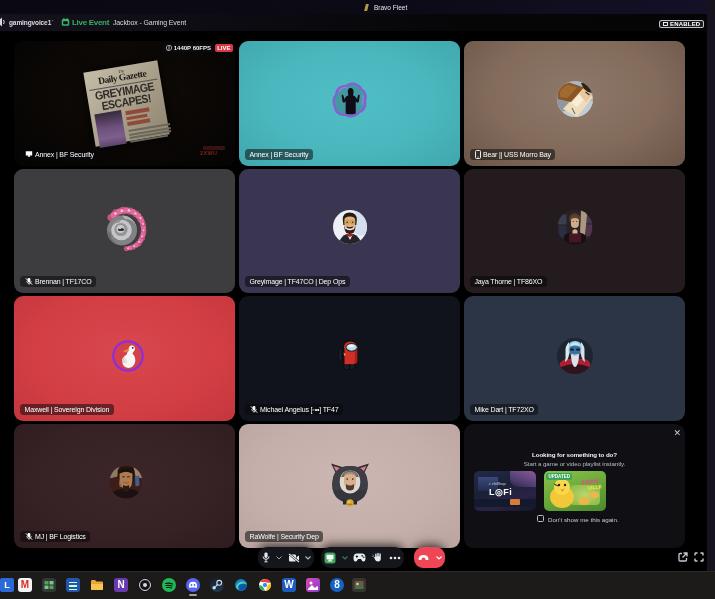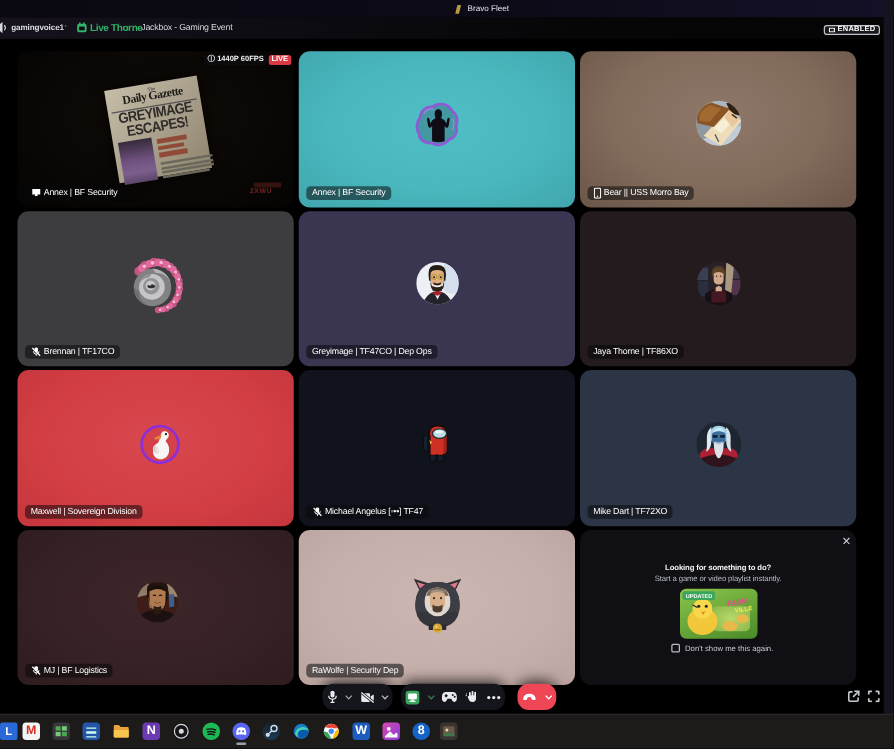--- a/index.html
+++ b/index.html
@@ -51,21 +51,21 @@
       <path d="M7.5 3 Q9 5 7.5 7" stroke="#d8d8dd" fill="none" stroke-width="1"></path>
     </svg>
   <div id="chname">gamingvoice1</div>
   <div id="dot1">·</div>
   <svg width="9" height="10" viewBox="0 0 12 12" style="position:absolute;left:60.5px;top:17px;">
       <rect x="1" y="2" width="10" height="9" rx="2" fill="#35b56b"></rect>
       <rect x="3" y="5" width="6" height="4" fill="#0e0e12"></rect>
       <rect x="3" y="0.5" width="1.6" height="3" rx="0.8" fill="#35b56b"></rect>
       <rect x="7.4" y="0.5" width="1.6" height="3" rx="0.8" fill="#35b56b"></rect>
     </svg>
-  <div id="liveevt">Live Thorne</div>
+  <div id="liveevt">Live Event</div>
   <div id="evtname">Jackbox - Gaming Event</div>
   <div id="enabled">
       <svg width="5" height="4.5" viewBox="0 0 5 4.5" style="margin-right:2px">
         <rect x="0.5" y="0.5" width="4" height="3" fill="none" stroke="#fff" stroke-width="0.9"></rect>
       </svg>
       <span>ENABLED</span>
     </div>
   <div id="rstrip"></div>
 
   <div class="tile" style="left:14px;top:41px;background:radial-gradient(ellipse at 50% 42%, #120d08 0%, #0a0705 55%, #050403 100%);">
@@ -350,20 +350,28 @@
       <path d="M20.8 42.8 L25.2 42.8" stroke="#8a6a1a" stroke-width="0.8"></path>
     </svg></div>
     <div class="label" style="background:rgba(62,58,58,0.78);">RaWolfe | Security Dep</div>
   </div>
 
   <div class="tile" style="left:464px;top:423.5px;background:#0f0f14;">
     <div style="position:absolute;right:4px;top:4px;color:#c8ccd2;font-size:9px;">✕</div>
     <div style="position:absolute;left:0;top:27px;width:100%;text-align:center;color:#f2f3f5;font-size:6.2px;font-weight:bold;letter-spacing:-0.1px;">Looking for something to do?</div>
     <div style="position:absolute;left:0;top:36px;width:100%;text-align:center;color:#b8bcc4;font-size:6.2px;letter-spacing:-0.1px;">Start a game or video playlist instantly.</div>
 
+    <div style="position:absolute;left:10px;top:47px;width:62px;height:40px;border-radius:5px;overflow:hidden;background:linear-gradient(160deg,#232a4a 0%,#1a2038 40%,#2a2346 70%,#141626 100%);">
+      <div style="position:absolute;left:4px;top:6px;width:20px;height:14px;background:linear-gradient(180deg,#3a4a7a,#222c4e);"></div>
+      <div style="position:absolute;right:0px;top:0px;width:26px;height:16px;background:linear-gradient(200deg,#8a5a9a,#4a3a6a 70%,#2a2244);border-radius:0 5px 0 8px;"></div>
+      <div style="position:absolute;left:0px;bottom:4px;width:62px;height:8px;background:#141a2e;"></div>
+      <div style="position:absolute;left:14px;top:10px;color:#cdd3de;font-size:4px;">♫ chillhop</div>
+      <div style="position:absolute;left:15px;top:16px;color:#fff;font-size:9px;font-weight:bold;letter-spacing:0.5px;">L◎Fi</div>
+      <div style="position:absolute;left:36px;bottom:6px;width:10px;height:6px;background:#d87a3a;border-radius:1px;"></div>
+    </div>
     <div style="position:absolute;left:80px;top:47px;width:62px;height:40px;border-radius:5px;overflow:hidden;background:linear-gradient(160deg,#8cc44a 0%,#6aa83a 50%,#4a8a2a 100%);">
       <div style="position:absolute;left:26px;top:14px;width:30px;height:20px;background:radial-gradient(#b8d86a,#8ab84a);border-radius:4px;"></div>
       <ellipse></ellipse>
       <svg width="62" height="40" style="position:absolute;left:0;top:0;">
         <ellipse cx="18" cy="26" rx="12" ry="11" fill="#f2c83a"></ellipse>
         <circle cx="18" cy="16" r="8" fill="#f8d84a"></circle>
         <path d="M14 15 L10 13" stroke="#222" stroke-width="1"></path>
         <circle cx="15" cy="14" r="1.2" fill="#222"></circle>
           <circle cx="21" cy="14" r="1.2" fill="#222"></circle>
         <path d="M16 17 Q18 20 21 17 L18.5 21 Z" fill="#e88a2a"></path>

